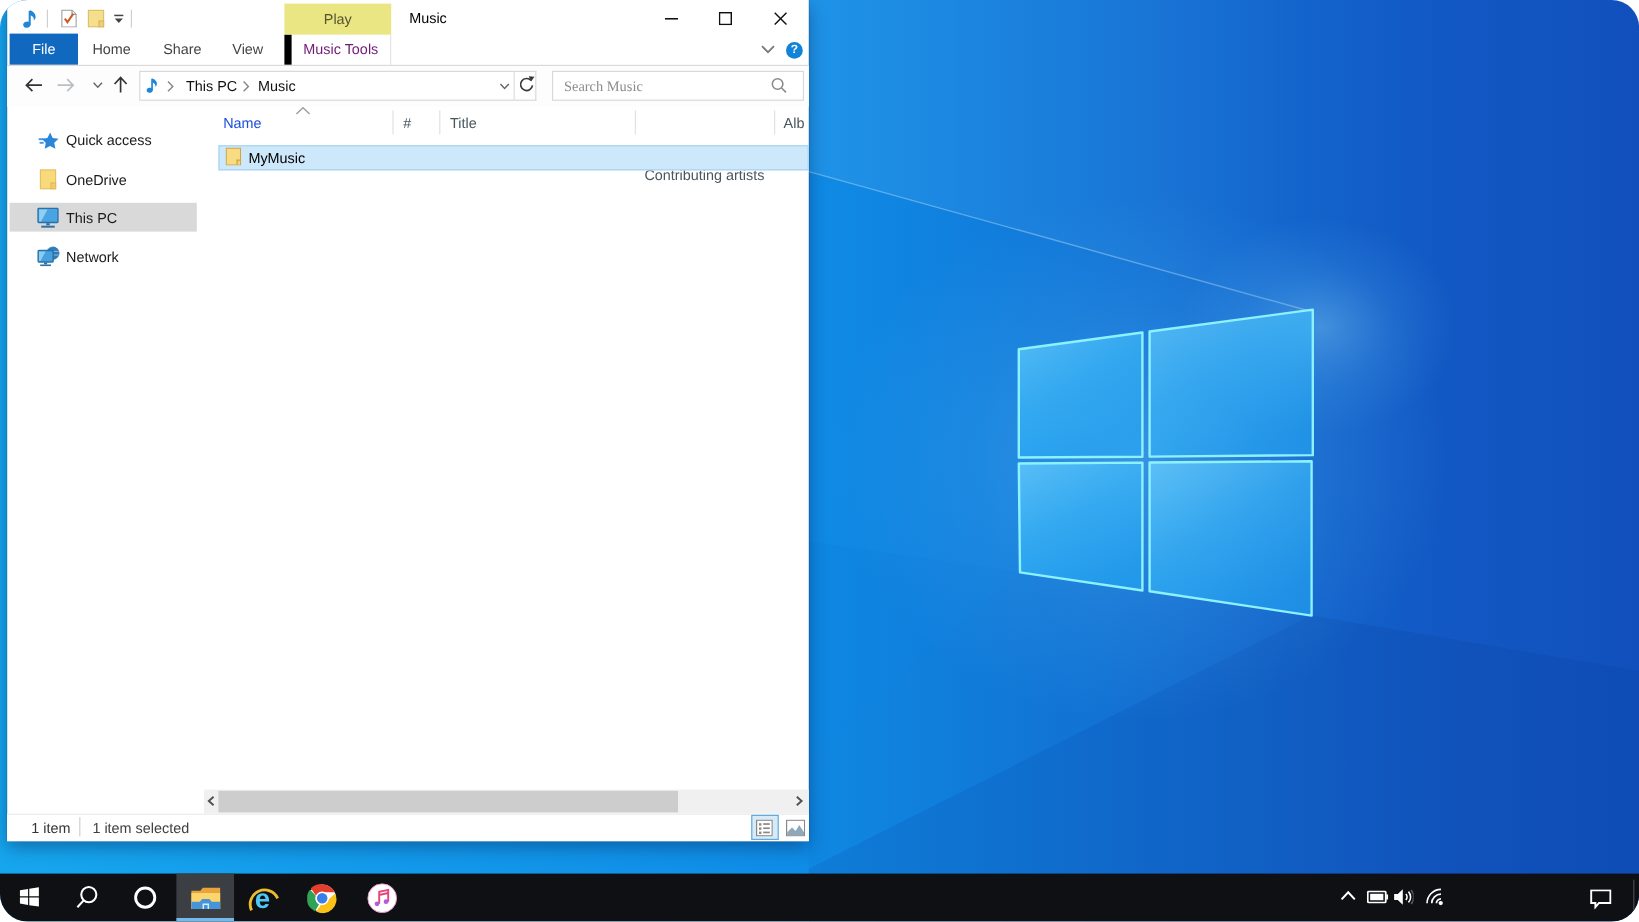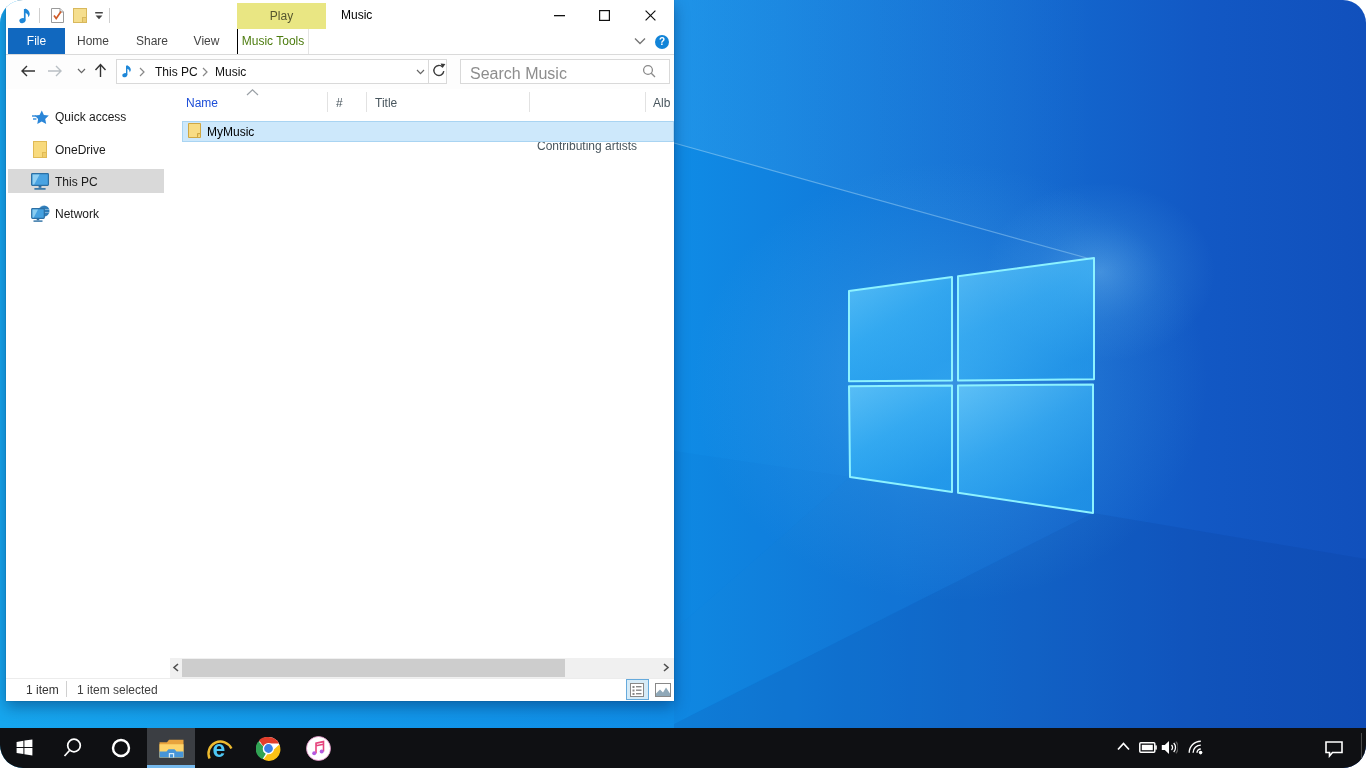--- a/index.html
+++ b/index.html
@@ -6,22 +6,22 @@
 html,body { width:1366px; height:768px; overflow:hidden; }
 body { font-family:"Liberation Sans", sans-serif; }
 #desk { position:absolute; left:0; top:0; width:1366px; height:768px; overflow:hidden;border-radius:23px; }
 #wp { position:absolute; left:0; top:0; }
 .abs { position:absolute; }
 #win { position:absolute; left:6px; top:0; width:668px; height:701px; background:#fff;
   box-shadow: 0 6px 14px rgba(0,25,70,0.40), 0 0 1px rgba(0,0,0,0.35); font-size:12px; color:#1a1a1a; }
 .seph { position:absolute; width:1px; background:#cfcfcf; }
 #playtab { position:absolute; left:231px; top:3px; width:89px; height:26px; background:#e9e683; color:#56562e;
   text-align:center; line-height:26px; font-size:12px; }
-#mttab { position:absolute; left:231px; top:29px; width:72px; height:25px; background:#fff;
-  border-left:1px solid #000000; border-right:1px solid #e4e4e4; color:#4d7c0f; text-align:center; line-height:24px; font-size:12px;}
+#mttab { position:absolute; left:231px; top:29px; width:89px; height:25px; background:#fff;
+  border-left:6px solid #000000; border-right:1px solid #e4e4e4; color:#701a75; text-align:center; line-height:24px; font-size:12px;}
 #title { position:absolute; left:335px; top:8px; font-size:12px; color:#000; }
 .tab { position:absolute; top:28px; height:26px; line-height:26px; text-align:center; font-size:12px; color:#444; }
 #filetab { position:absolute; left:2px; top:28px; width:57px; height:26px; background:#1168bf; color:#fff;
   text-align:center; line-height:26px; font-size:12px; }
 #tabline { position:absolute; left:0; top:54px; width:668px; height:1px; background:#dadada; }
 #addr { position:absolute; left:0; top:55px; width:668px; height:34px; background:#fdfdfd; }
 .navtxt { position:absolute; left:49px; font-size:12px; color:#1a1a1a; }
 #statusbar { position:absolute; left:0; top:678px; width:668px; height:23px; background:#fff; border-top:1px solid #ececec; }
 </style>
 </head>
@@ -151,21 +151,21 @@
       </svg>
   <div class="abs" style="left:209px;top:65px;font-size:12px;color:#111;">Music</div>
   <svg class="abs" style="left:410px;top:69px" width="9" height="6" viewBox="0 0 9 6">
         <path d="M1 1 L4.5 4.7 L8 1" fill="none" stroke="#666" stroke-width="1.2"></path>
       </svg>
   <svg class="abs" style="left:426px;top:63px" width="14" height="15" viewBox="0 0 14 15">
         <path d="M11.8 8.2 A5 5 0 1 1 10.6 4.1" fill="none" stroke="#3a3a3a" stroke-width="1.4"></path>
         <polygon points="8.6,0.6 13.4,1.0 10.6,4.9" fill="#3a3a3a"></polygon>
       </svg>
   <div class="abs" style="left:454px;top:59px;width:210px;height:25px;background:#fff;border:1px solid #d9d9d9;"></div>
-  <div class="abs" style="left:464px;top:65px;font-size:16px;color:#8d8d8d;">Search Music</div>
+  <div class="abs" style="left:464px;top:65px;font-size:12px;color:#8d8d8d;font-family:Liberation Serif, serif;">Search Music</div>
   <svg class="abs" style="left:636px;top:64px" width="14" height="14" viewBox="0 0 14 14">
         <circle cx="6" cy="6" r="4.4" fill="none" stroke="#8a8a8a" stroke-width="1.3"></circle>
         <path d="M9.3 9.3 L13 13" stroke="#8a8a8a" stroke-width="1.3"></path>
       </svg>
 
   <svg class="abs" style="left:26px;top:110px" width="17" height="15" viewBox="0 0 17 15">
     <polygon points="9.8,0.5 11.9,5 16.8,5.6 13.2,9 14.2,14 9.7,11.6 5.3,14 6.1,9 2.7,5.6 7.5,5" fill="#2a86d8"></polygon>
     <rect x="0" y="5.2" width="4" height="1.6" fill="#2a86d8" opacity="0.85"></rect>
     <rect x="1" y="8.2" width="3.4" height="1.6" fill="#2a86d8" opacity="0.85"></rect>
   </svg>

